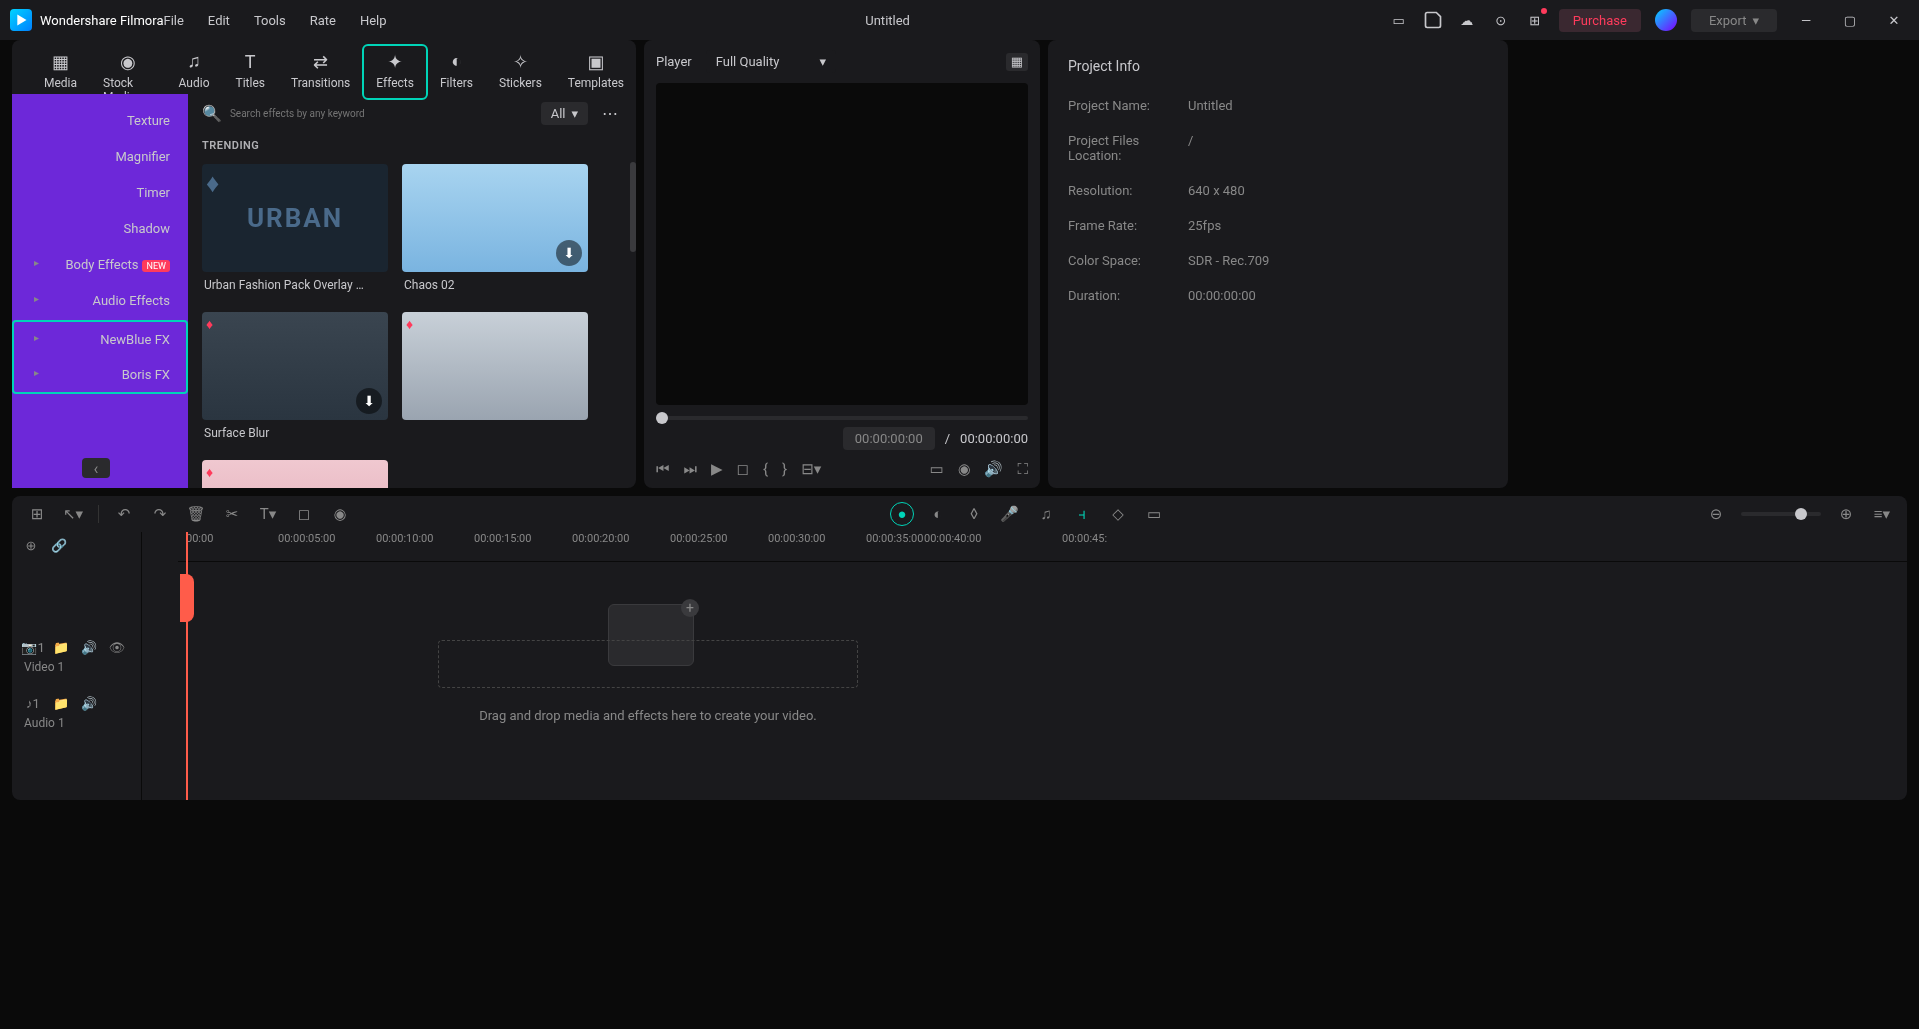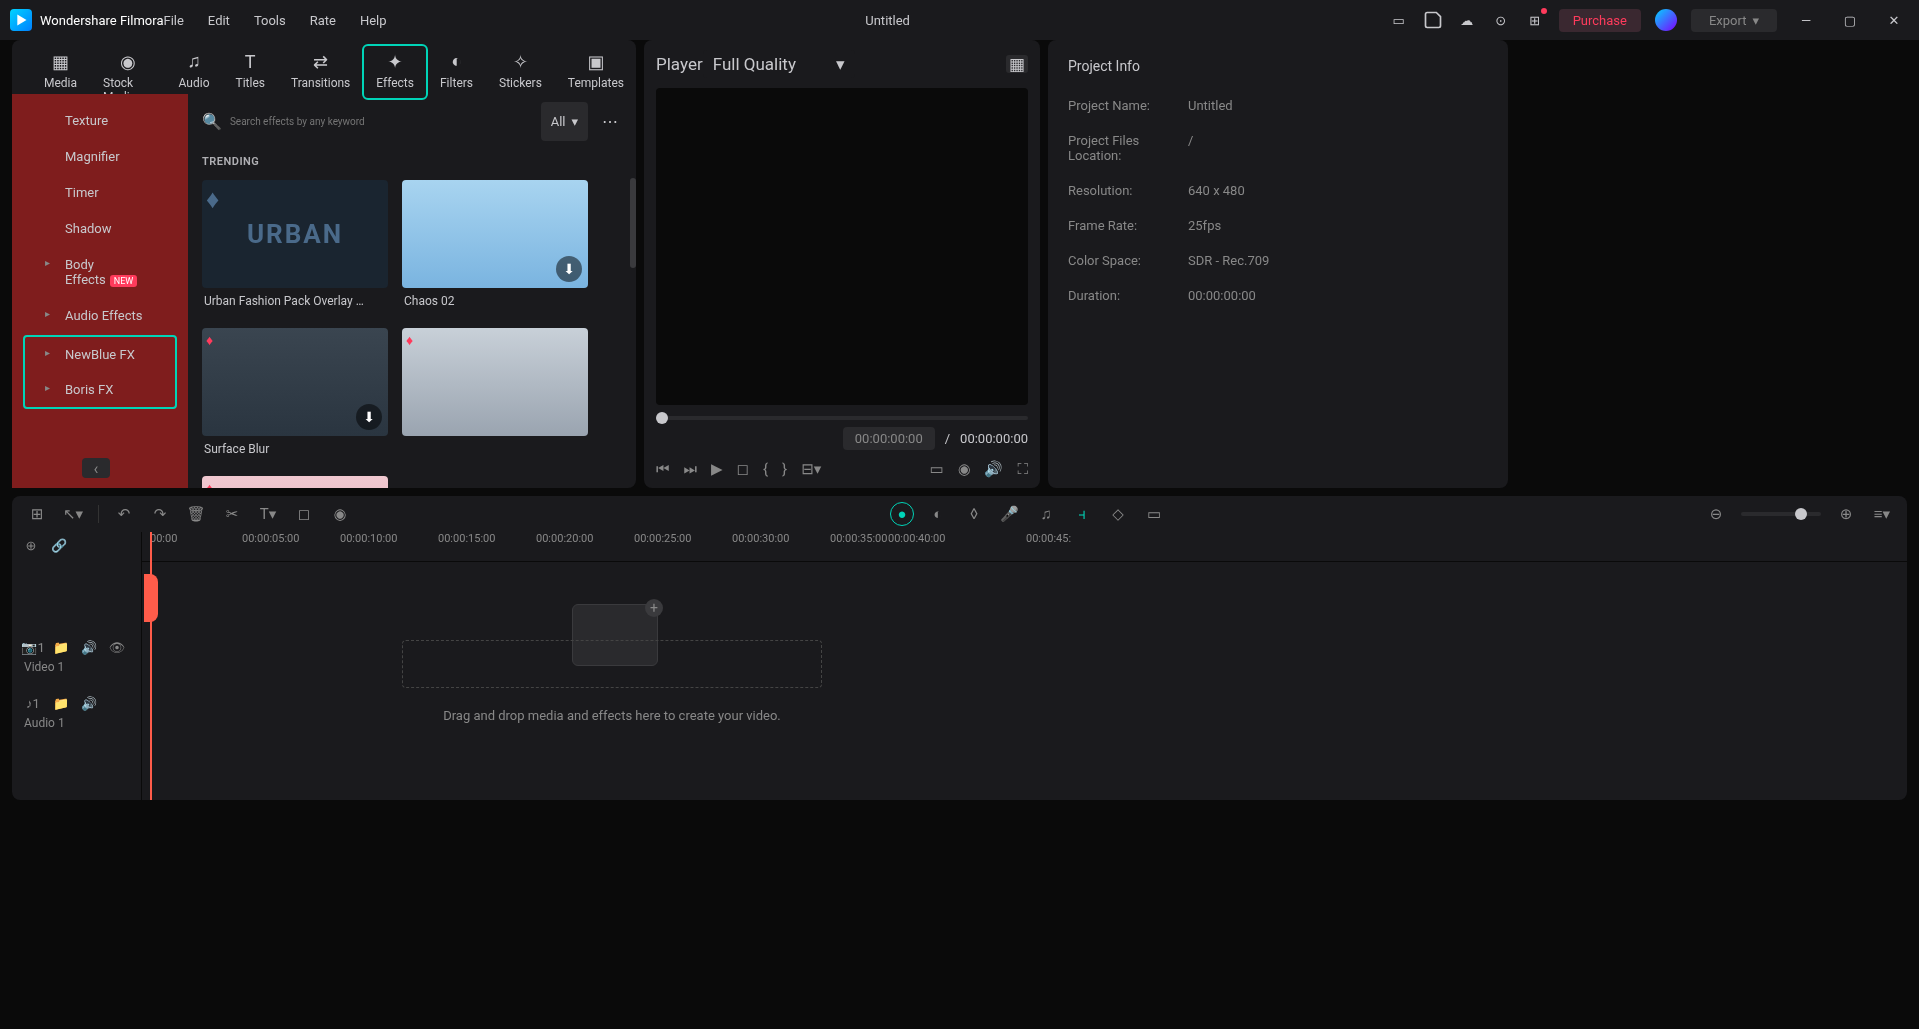--- a/index.html
+++ b/index.html
@@ -26,55 +26,55 @@
 
 
 .panel-left { width:624px; background:#1a1a1d; border-radius:8px; display:flex; flex-direction:column; }
 .tabs { display:flex; height:54px; align-items:flex-start; padding-top:6px; gap:2px; padding-left:20px; }
 .tab { display:flex; flex-direction:column; align-items:center; gap:4px; padding:4px 12px 8px; cursor:pointer; font-size:12px; color:#c8c8cc; border-radius:4px; }
 .tab.active { outline:2px solid #00d4b8; border-radius:4px; }
 .tab-ico { width:22px; height:22px; display:flex; align-items:center; justify-content:center; font-size:18px; }
 .tab-body { display:flex; flex:1; overflow:hidden; }
 
 
-.cats { width:176px; background:#7f1d1d; padding:8px 11px; overflow-y:auto; position:relative; }
+.cats { width:176px; background:#6d28d9; padding:8px 0; overflow-y:auto; position:relative;text-align:right; }
 .cat { padding:10px 14px 10px 38px; font-size:13px; color:#c8c8cc; cursor:pointer; position:relative; border-radius:4px; margin:1px 4px; }
 .cat.expandable::before { content:'▸'; position:absolute; left:18px; font-size:10px; color:#888; }
 .cat .badge { background:#ff3b5c; color:#fff; font-size:9px; padding:1px 4px; border-radius:3px; margin-left:4px; }
 .cat-box { border:2px solid #00d4b8; border-radius:4px; margin:2px 0; }
 .cat-box .cat { margin:0 2px; }
 .collapse-btn { position:absolute; bottom:10px; left:70px; width:28px; height:20px; background:#2a2a2d; border-radius:4px; display:flex; align-items:center; justify-content:center; color:#888; cursor:pointer; }
 
 
 .fx-area { flex:1; display:flex; flex-direction:column; }
 .search-row { display:flex; align-items:center; padding:8px 14px; gap:10px; }
 .search-box { flex:1; display:flex; align-items:center; gap:8px; }
 .search-box input { background:transparent; border:none; color:#888; font-size:10px; outline:none; flex:1; }
-.filter-all { background:#2a2a2d; padding:12px 10px; border-radius:4px; font-size:13px; display:flex; gap:6px; align-items:flex-end; }
+.filter-all { background:#2a2a2d; padding:4px 10px; border-radius:4px; font-size:13px; display:flex; gap:6px; align-items:flex-end; }
 .more-dots { width:24px; text-align:center; cursor:pointer; }
 .trending { padding:6px 14px; font-size:11px; font-weight:600; color:#b0b0b4; letter-spacing:0.5px; }
 .fx-grid { display:flex; flex-wrap:wrap; gap:14px; padding:6px 14px; overflow-y:auto; flex:1; }
 .fx { width:186px; }
 .fx-thumb { width:186px; height:108px; background:#2a2a2d; border-radius:4px; position:relative; overflow:hidden; }
 .fx-label { font-size:12px; color:#c8c8cc; padding:6px 2px; white-space:nowrap; overflow:hidden; text-overflow:ellipsis; }
 .prem { position:absolute; top:4px; left:4px; color:#ff3b5c; font-size:14px; }
 .dl { position:absolute; bottom:6px; right:6px; width:26px; height:26px; background:rgba(0,0,0,0.5); border-radius:50%; display:flex; align-items:center; justify-content:center; color:#fff; font-size:14px; }
 .fx-thumb.urban { background:#1a2530; display:flex; align-items:center; justify-content:center; }
 .fx-thumb.urban span { color:#4a6a8a; font-weight:700; font-size:26px; letter-spacing:2px; }
 .fx-thumb.bg1 { background:linear-gradient(#c8d4e0,#8a9aaa); }
 .fx-thumb.bg2 { background:linear-gradient(#a8d4f0,#7ab4e0); }
 .fx-thumb.bg3 { background:linear-gradient(#3a4550,#2a3540); }
 .fx-thumb.bg4 { background:linear-gradient(#c8d0d8,#9aa4b0); }
 .fx-thumb.bg5 { background:linear-gradient(#f0c8d0,#e0a8b4); }
 .scroll-track { width:6px; background:transparent; position:relative; }
 .scroll-thumb { position:absolute; top:4px; width:6px; height:90px; background:#3a3a3d; border-radius:3px; }
 
 
 .preview { width:396px; background:#1a1a1d; border-radius:8px; display:flex; flex-direction:column; padding:10px 12px; }
-.player-row { display:flex; align-items:center; gap:0; font-size:17px; }
+.player-row { display:flex; align-items:center; gap:14px; font-size:13px; }
 .quality-sel { background:#1a1a1d; padding:4px 10px; border-radius:4px; display:flex; gap:40px; align-items:center; }
 .snap-btn { margin-left:auto; width:22px; height:18px; background:#2a2a2d; border-radius:3px; display:flex; align-items:center; justify-content:center; }
 .preview-canvas { flex:1; background:#0a0a0a; margin:10px 0; border-radius:4px; }
 .scrubber { height:6px; display:flex; align-items:center; }
 .scrub-track { flex:1; height:4px; background:#2a2a2d; border-radius:2px; position:relative; }
 .scrub-handle { position:absolute; left:0; top:-4px; width:12px; height:12px; background:#c8c8cc; border-radius:50%; }
 .time-row { display:flex; align-items:center; gap:10px; font-size:13px; padding:6px 0 10px; }
 .time-box { background:#2a2a2d; padding:4px 12px; border-radius:4px; color:#888; }
 .transport { display:flex; align-items:center; gap:14px; color:#888; }
 .transport .ico { cursor:pointer; font-size:15px; }
@@ -95,21 +95,21 @@
 .zoom-slider { width:80px; height:4px; background:#2a2a2d; border-radius:2px; position:relative; }
 .zoom-handle { position:absolute; right:14px; top:-4px; width:12px; height:12px; background:#c8c8cc; border-radius:50%; }
 
 
 .timeline-wrap { background:#1a1a1d; margin:0 12px 12px; border-radius:0 0 8px 8px; height:268px; display:flex; }
 .track-headers { width:130px; border-right:1px solid #0a0a0a; }
 .th-row { height:26px; display:flex; align-items:center; gap:10px; padding:0 10px; }
 .th-ico { width:18px; height:18px; display:flex; align-items:center; justify-content:center; color:#888; cursor:pointer; font-size:13px; }
 .track-head { padding:10px 12px; font-size:12px; color:#888; }
 .th-icons { display:flex; gap:10px; margin-bottom:4px; }
-.timeline-area { flex:1; position:relative; }
+.timeline-area { flex:1; position:relative;margin-left:36px; }
 .ruler { height:30px; border-bottom:1px solid #0a0a0a; display:flex; font-size:11px; color:#888; position:relative; }
 .ruler-tick { position:absolute; }
 .playhead { position:absolute; left:8px; top:0; bottom:0; width:2px; background:#ff5c4a; z-index:5; }
 .playhead::before { content:''; position:absolute; top:42px; left:-6px; width:14px; height:48px; background:#ff5c4a; border-radius:0 8px 8px 0; }
 .drop-zone { position:absolute; left:260px; top:108px; width:420px; height:48px; border:1px dashed #444; border-radius:4px; }
 .drop-media { position:absolute; left:430px; top:72px; width:86px; height:62px; background:#2a2a2d; border-radius:6px; border:1px solid #3a3a3d; }
 .drop-media::after { content:'+'; position:absolute; top:-6px; right:-6px; width:18px; height:18px; background:#3a3a3d; border-radius:50%; display:flex; align-items:center; justify-content:center; color:#888; font-size:14px; }
 .drop-text { position:absolute; left:260px; top:176px; width:420px; text-align:center; font-size:13px; color:#888; }
 
 svg { width:100%; height:100%; }

